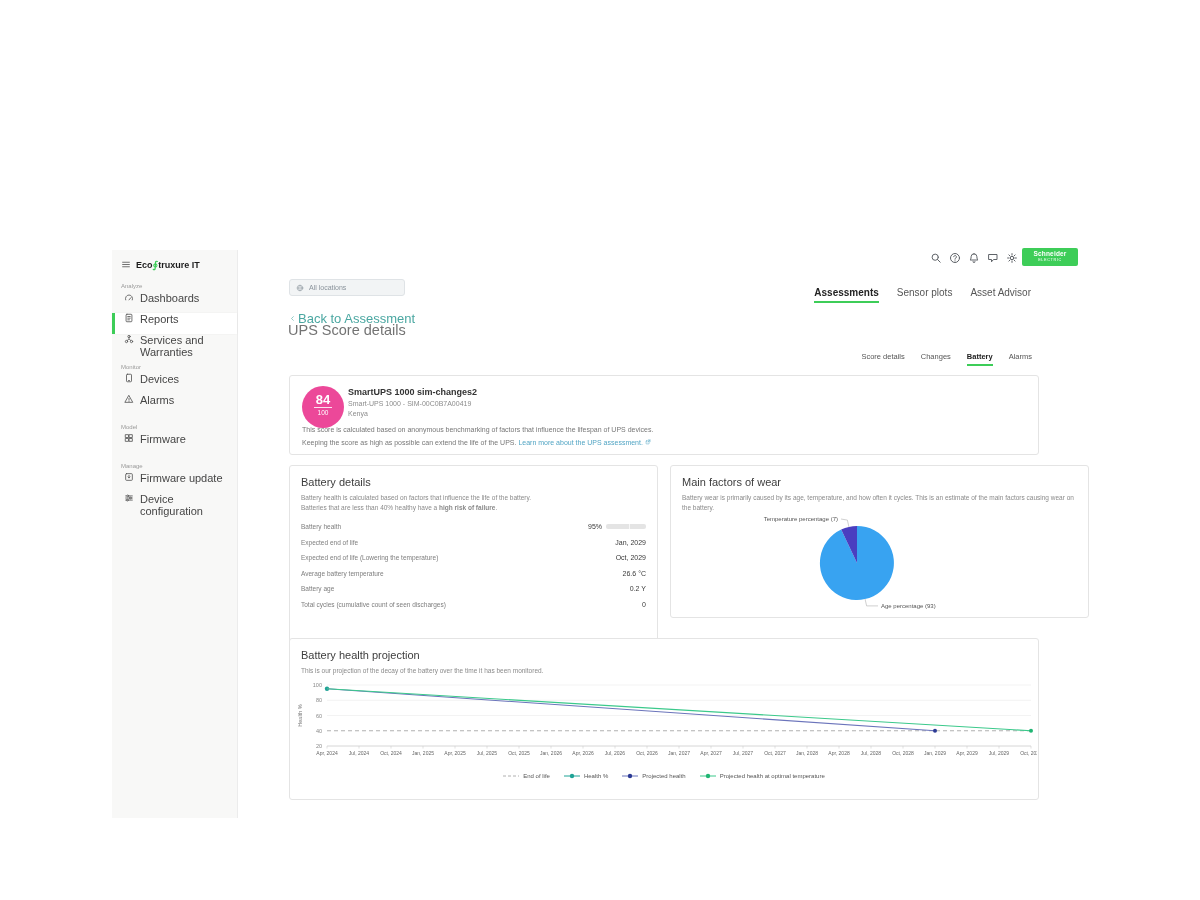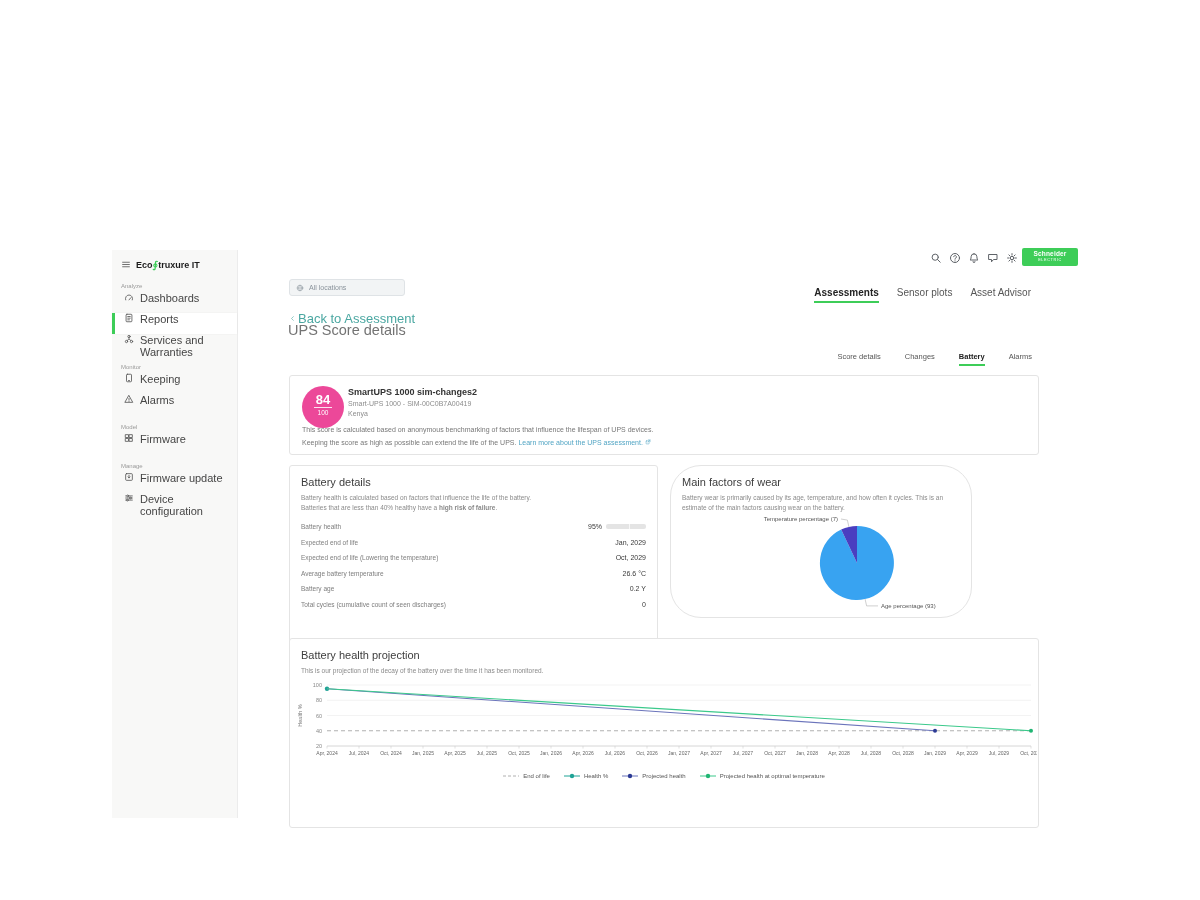--- a/index.html
+++ b/index.html
@@ -28,21 +28,21 @@
   .se-logo{position:absolute;left:1022px;top:248px;width:56px;height:18px;border-radius:2px;
            background:#3dcd58;color:#fff;text-align:center;cursor:pointer;}
   .se1{font-size:6.5px;font-weight:bold;line-height:8px;margin-top:2px;letter-spacing:.2px;}
   .se2{font-size:3.8px;line-height:4px;letter-spacing:.6px;}
   
   .loc-filter{position:absolute;left:289px;top:279px;width:116px;height:17px;box-sizing:border-box;
               background:#f2f4f5;border:1px solid #dfe3e6;border-radius:3px;display:flex;align-items:center;
               gap:5px;padding:0 6px;color:#8a939b;font-size:7px;cursor:pointer;}
   .loc-filter .icon{width:8px;height:8px;color:#9aa3aa;}
   .main-tabs{position:absolute;right:169px;top:287px;display:flex;gap:18px;font-size:10px;color:#565656;}
-  .sub-tabs{position:absolute;right:168px;top:352px;display:flex;gap:24px;font-size:7.5px;color:#565656;}
+  .sub-tabs{position:absolute;right:168px;top:352px;display:flex;gap:16px;font-size:7.5px;color:#565656;}
   .tab{padding-bottom:3px;cursor:pointer;border-bottom:2px solid transparent;white-space:nowrap;}
   .tab.sel{color:#222;font-weight:bold;border-bottom:2px solid #3dcd58;}
   .back-link{position:absolute;left:289px;top:311px;display:flex;align-items:center;gap:2px;
              color:#4aa7a1;font-size:13px;cursor:pointer;text-decoration:none;}
   .back-link .icon{width:7px;height:7px;}
   .page-title{position:absolute;left:288px;top:322px;margin:0;font-size:14.5px;font-weight:500;color:#737373;}
   
   .card{position:absolute;background:#fff;border:1px solid #e4e4e4;border-radius:3px;box-sizing:border-box;}
   .score-card{left:289px;top:375px;width:750px;height:80px;}
   .score-circle{position:absolute;left:12px;top:10px;width:42px;height:42px;border-radius:50%;
@@ -60,23 +60,23 @@
   h2.card-title{margin:0;font-size:11px;font-weight:500;color:#3d3d3d;}
   p.desc{margin:5px 0 0 0;font-size:6.5px;color:#8a8a8a;line-height:10px;}
   .bat-card{left:289px;top:465px;width:369px;height:197px;padding:10px 11px;}
   .bat-rows{margin-top:6px;}
   .bat-row{display:flex;justify-content:space-between;align-items:center;height:15.5px;}
   .bat-label{font-size:6.5px;color:#7d7d7d;}
   .bat-value{font-size:7px;color:#3a3a3a;display:flex;align-items:center;gap:4px;}
   .bar{width:40px;height:5px;background:#e4e4e4;border-radius:2px;position:relative;overflow:hidden;}
   .bar-fill{height:100%;border-radius:2px;}
   .bar-mark{position:absolute;top:0;bottom:0;width:1px;background:rgba(255,255,255,.7);}
-  .wear-card{left:670px;top:465px;width:302px;height:153px;padding:10px 11px;border-radius:31px;}
+  .wear-card{left:670px;top:465px;width:419px;height:153px;padding:10px 11px;}
   .pie-wrap{position:absolute;left:0;top:0;width:369px;height:153px;pointer-events:none;}
-  .proj-card{left:289px;top:638px;width:750px;height:190px;padding:10px 0 0 0;}
+  .proj-card{left:289px;top:638px;width:750px;height:162px;padding:10px 0 0 0;}
   .proj-card .hd{padding:0 11px;}
   .line-wrap{margin:4px 0 0 3px;}
   .legend{display:flex;justify-content:center;align-items:center;gap:14px;font-size:6px;color:#555;margin-top:1px;}
   .legend-item{display:flex;align-items:center;gap:4px;}
   .legend-item svg{display:block;}
 </style>
 </head>
 <body>
 
 <div class="canvas">
@@ -122,21 +122,21 @@
           <span>Services and Warranties</span>
         </div>
         <div class="sb-section">Monitor</div>
         <div class="sb-item">
           <span class="icon">
             <svg viewBox="0 0 12 12">
               <rect x="3" y="1.5" width="6" height="9" rx="1"></rect>
               <path d="M5.4 9h1.2"></path>
             </svg>
           </span>
-          <span>Keeping</span>
+          <span>Devices</span>
         </div>
         <div class="sb-item">
           <span class="icon">
             <svg viewBox="0 0 12 12">
               <path d="M6 2l4.5 8h-9z"></path>
               <path d="M6 5.3v2.1M6 8.8v.1"></path>
             </svg>
           </span>
           <span>Alarms</span>
         </div>

